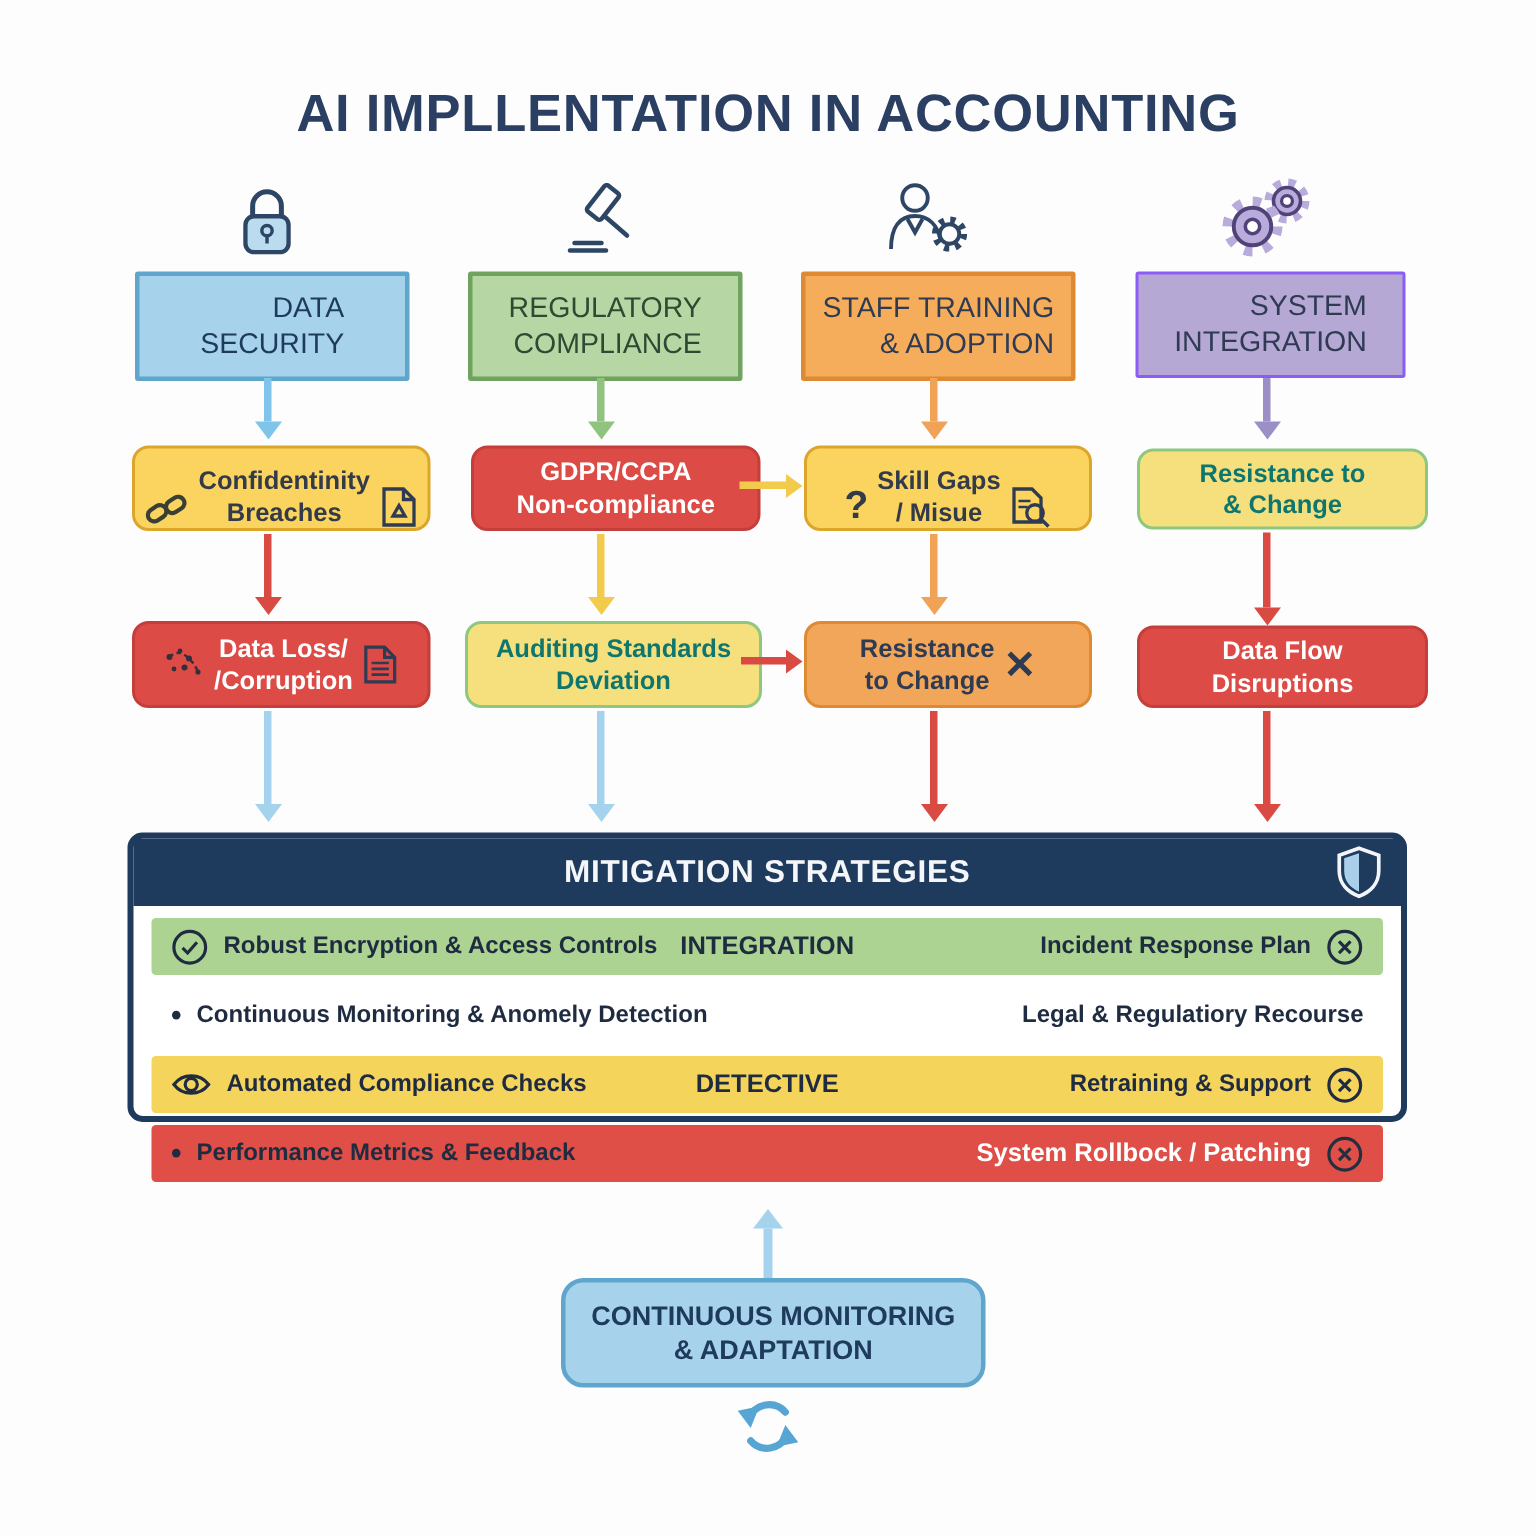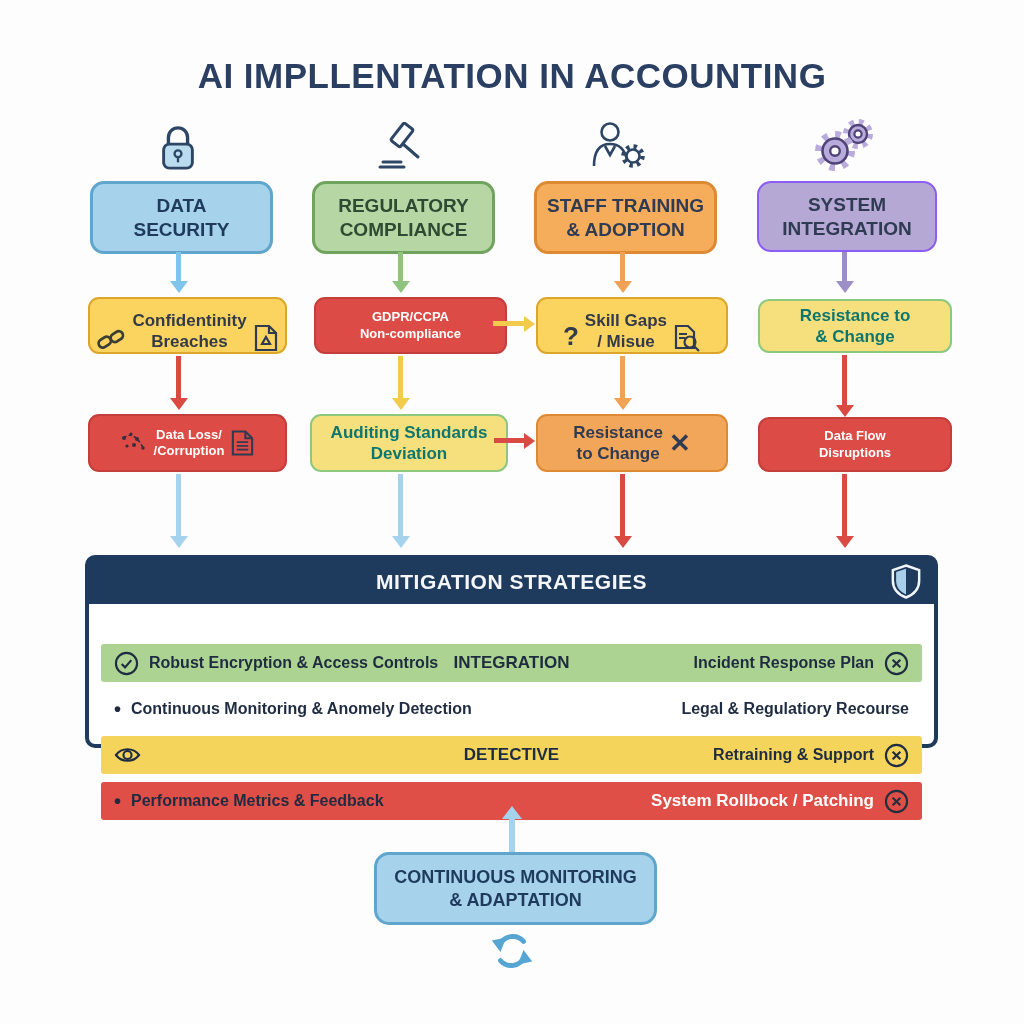--- a/index.html
+++ b/index.html
@@ -2,45 +2,45 @@
 <html><head>
 <meta charset="utf-8">
 <style>
   html,body{margin:0;padding:0;}
   body{width:1024px;height:1024px;background:#fdfdfd;font-family:"Liberation Sans",sans-serif;position:relative;overflow:hidden;}
   .page{position:absolute;inset:0;}
   .title{position:absolute;left:0;right:0;top:56px;text-align:center;font-size:35px;font-weight:800;letter-spacing:.5px;color:#2b3f63;}
   .icon{position:absolute;}
   .box{position:absolute;border-radius:11px;display:flex;align-items:center;justify-content:center;text-align:center;font-weight:700;}
   .lbl{white-space:pre-line;line-height:1.25;}
-  .hdr{font-size:19px;font-weight:700;border-radius:14px;}
+  .hdr{font-size:19px;font-weight:400;border-radius:2px;text-align:right;}
   .bx-blue{background:#a6d2ec;border:3px solid #5fa5cc;color:#1e3a5c;}
   .bx-green{background:#b6d7a4;border:3px solid #6fa35e;color:#2f4a33;}
   .bx-orange{background:#f5ad5c;border:3px solid #dd8a33;color:#2f3b52;}
   .bx-purple{background:#b5a8d5;border:2px solid #8b5cf6;color:#2f3b52;}
   .bx-yellow{background:#fbd45f;border:2.5px solid #dca62b;color:#333b4a;font-size:17px;align-items:flex-end;}
   .bx-paleyellow{background:#f6e07e;border:2.5px solid #8cc87e;color:#0f766e;font-size:17px;}
-  .bx-red{background:#dc4b45;border:2.5px solid #c43e3c;color:#ffffff;font-size:13px;}
+  .bx-red{background:#dc4b45;border:2.5px solid #c43e3c;color:#ffffff;font-size:17px;}
   .bx-orange2{background:#f2a65a;border:2.5px solid #dd8a33;color:#2f3b52;font-size:17px;}
   .risk{padding:0 8px;gap:6px;}
   .risk .mark{font-size:26px;font-weight:800;}
   .varrow{position:absolute;width:5px;background:var(--c);}
   .varrow::after{content:"";position:absolute;top:100%;left:50%;transform:translateX(-50%);border:9px solid transparent;border-bottom:none;border-top:12px solid var(--c);}
   .uparrow{position:absolute;width:6px;background:var(--c);}
   .uparrow::before{content:"";position:absolute;bottom:100%;left:50%;transform:translateX(-50%);border:10px solid transparent;border-top:none;border-bottom:13px solid var(--c);}
   .harrow{position:absolute;height:5px;background:var(--c);}
   .harrow::after{content:"";position:absolute;left:100%;top:50%;transform:translateY(-50%);border:8px solid transparent;border-right:none;border-left:11px solid var(--c);}
   .c-blue{--c:#7fc4ea}.c-lblue{--c:#a5d3ee}.c-green{--c:#90c47e}.c-yellow{--c:#f2cb4c}
   .c-orange{--c:#f0a257}.c-red{--c:#d94a43}.c-purple{--c:#9c8fc7}
   .panel{position:absolute;left:85px;top:555px;width:853px;height:193px;background:#ffffff;border:4px solid #1e3a5c;border-radius:10px;box-sizing:border-box;}
   .panel-hdr{position:relative;height:45px;background:#1e3a5c;display:flex;align-items:center;justify-content:center;color:#f4f6f9;font-size:21px;font-weight:800;letter-spacing:.5px;border-radius:4px 4px 0 0;}
   .panel-hdr .shield{position:absolute;right:12px;top:4px;}
   .rows{display:flex;flex-direction:column;gap:8px;padding:8px 12px;}
   .mrow{position:relative;display:flex;align-items:center;height:38px;border-radius:3px;padding:0 13px;font-size:16px;font-weight:600;color:#1e2b40;box-sizing:border-box;}
-  .mrow-green{background:#acd391;margin-top:32px;}
+  .mrow-green{background:#acd391;}
   .mrow-white{background:#ffffff;}
   .mrow-yellow{background:#f5d45c;}
   .mrow-red{background:#e04f47;}
   .mrow .left-group{display:flex;align-items:center;gap:10px;}
   .mrow .center{position:absolute;left:0;right:0;text-align:center;font-weight:800;font-size:17px;pointer-events:none;}
   .mrow .right-group{margin-left:auto;display:flex;align-items:center;gap:10px;}
   .mrow-red .right-label{color:#ffffff;font-weight:800;font-size:17px;text-align:right;}
   .bullet{font-size:20px;line-height:1;}
   .footer-box{left:374px;top:852px;width:277px;height:67px;border-radius:15px;font-size:18px;font-weight:800;}
   svg{display:block;}
@@ -250,20 +250,21 @@
       </div>
 
       <div class="mrow mrow-yellow">
         <span class="left-group">
           <span>
             <svg width="27" height="22" viewBox="0 0 28 22" fill="none" stroke="#1e2b40" stroke-width="2.2">
               <path d="M2 11 C8 3 20 3 26 11 C20 19 8 19 2 11 Z"></path>
               <circle cx="14" cy="11" r="4.2"></circle>
             </svg>
           </span>
+          <span>Automated Compliance Checks</span>
         </span>
         <span class="center">DETECTIVE</span>
         <span class="right-group">
           <span class="right-label">Retraining &amp; Support</span>
           <span>
             <svg width="25" height="25" viewBox="0 0 26 26" fill="none" stroke="#1e2b40" stroke-width="2.2">
               <circle cx="13" cy="13" r="11"></circle>
                 <path d="M9 9 L17 17 M17 9 L9 17"></path>
             </svg>
           </span>

